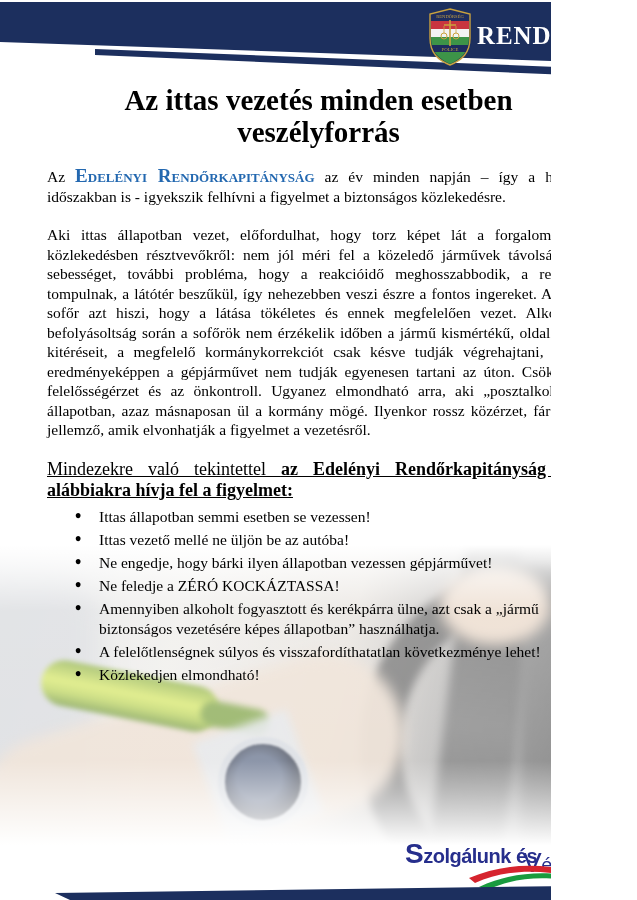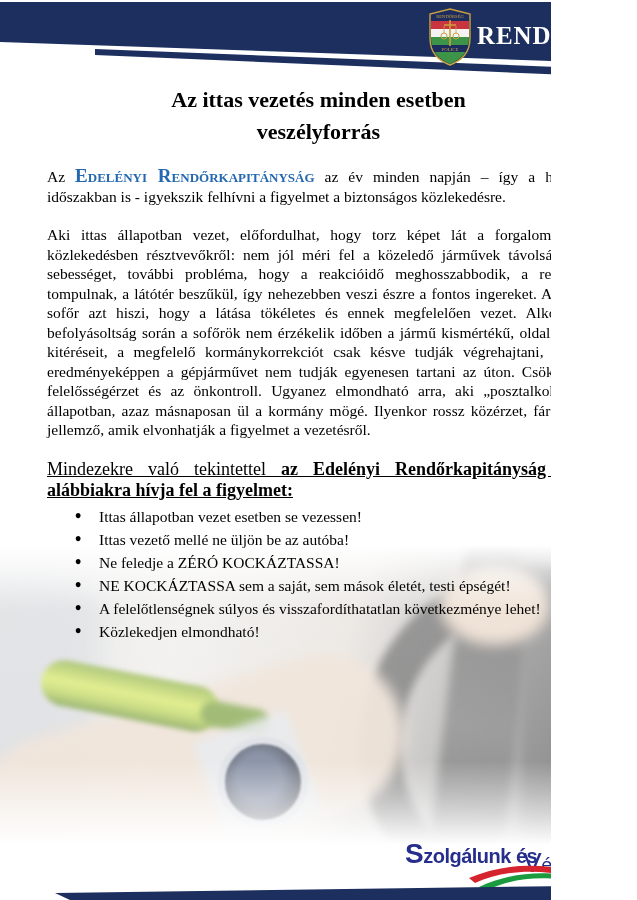--- a/index.html
+++ b/index.html
@@ -8,21 +8,21 @@
 
   
   .header-svg{position:absolute;top:0;left:0;z-index:3;}
   .org-title{position:absolute;top:21px;left:477px;z-index:4;color:#ffffff;
              font-family:"Liberation Serif", serif;font-size:26px;font-weight:bold;
              letter-spacing:1px;transform:scaleX(0.96);transform-origin:left;}
   .badge{position:absolute;top:8px;left:427px;z-index:4;}
 
   
   .doc-title{position:absolute;top:84px;left:47px;width:543px;z-index:2;
-             text-align:center;font-weight:bold;font-size:22px;line-height:32px;}
+             text-align:center;font-weight:bold;font-size:29px;line-height:32px;}
 
   
   .content{position:absolute;top:166px;left:47px;width:543px;z-index:2;}
   .content p{margin:0 0 19px 0;font-size:15.5px;line-height:19.5px;text-align:justify;}
   .org-inline{color:#2368b0;font-weight:bold;font-variant:small-caps;font-size:19px;}
   .callout{margin:14px 12px 6px 0;font-size:18px;line-height:21px;text-align:justify;
            text-decoration:underline;}
   .callout .bold{font-weight:bold;}
   ul.advice{margin:4px 0 0 0;padding:0 0 0 52px;list-style:none;}
   ul.advice li{font-size:15.5px;line-height:20px;margin:0 0 3px 0;position:relative;
@@ -131,24 +131,25 @@
 
   <div class="content">
     <p><span>Az </span><span class="org-inline">Edelényi Rendőrkapitányság</span><span> az év minden napján – így a húsvéti időszakban is - igyekszik felhívni a figyelmet a biztonságos közlekedésre.</span></p>
 
     <p>Aki ittas állapotban vezet, előfordulhat, hogy torz képet lát a forgalomról, a közlekedésben résztvevőkről: nem jól méri fel a közeledő járművek távolságát, a sebességet, további probléma, hogy a reakcióidő meghosszabbodik, a reflexek tompulnak, a látótér beszűkül, így nehezebben veszi észre a fontos ingereket. Az ittas sofőr azt hiszi, hogy a látása tökéletes és ennek megfelelően vezet. Alkoholos befolyásoltság során a sofőrök nem érzékelik időben a jármű kismértékű, oldalirányú kitéréseit, a megfelelő kormánykorrekciót csak késve tudják végrehajtani, ennek eredményeképpen a gépjárművet nem tudják egyenesen tartani az úton. Csökken a felelősségérzet és az önkontroll. Ugyanez elmondható arra, aki „posztalkoholos” állapotban, azaz másnaposan ül a kormány mögé. Ilyenkor rossz közérzet, fáradtság jellemző, amik elvonhatják a figyelmet a vezetésről.</p>
 
 
     <div class="callout"><span>Mindezekre való tekintettel </span><span class="bold">az Edelényi Rendőrkapitányság az alábbiakra hívja fel a figyelmet</span><span class="bold">:</span></div>
 
     <ul class="advice">
-        <li>Ittas állapotban vezet esetben se vezessen!</li>
+        <li>Ittas állapotban semmi esetben se vezessen!</li>
         <li>Ittas vezető mellé ne üljön be az autóba!</li>
+        <li>Ne engedje, hogy bárki ilyen állapotban vezessen gépjárművet!</li>
         <li>Ne feledje a ZÉRÓ KOCKÁZTASSA!</li>
-        <li>NE KOCKÁZTASSA sem a saját, sem mások életét, testi épségét!</li>
+        <li>Amennyiben alkoholt fogyasztott és kerékpárra ülne, azt csak a „jármű biztonságos vezetésére képes állapotban” használhatja.</li>
         <li>A felelőtlenségnek súlyos és visszafordíthatatlan következménye lehet!</li>
         <li>Közlekedjen elmondható!</li>
       </ul>
   </div>
 
   <div class="slogan">
     <div class="l1"><span class="cap">S</span><span>zolgálunk és</span></div>
     <div class="l2"><span class="cap">V</span><span>édünk</span></div>
     <svg width="104" height="28" viewBox="0 0 104 28">
       <path d="M2,16 C32,3 64,1 98,7 L98,13 C64,7 34,9 8,21 Z" fill="#d6242e"></path>

